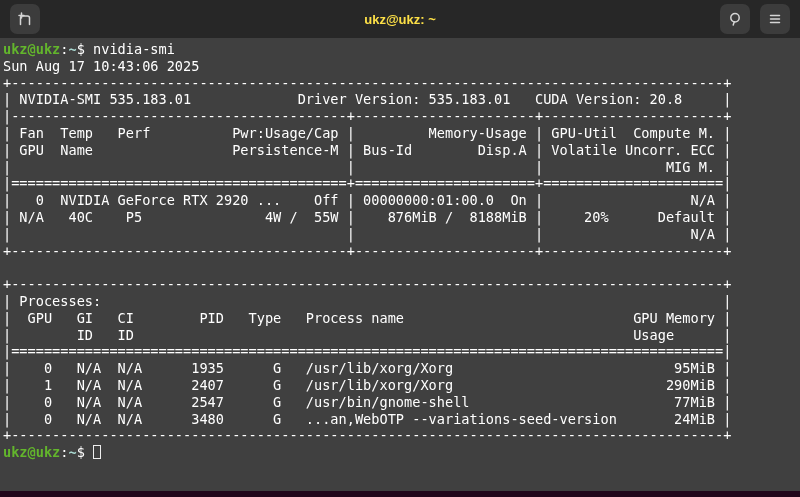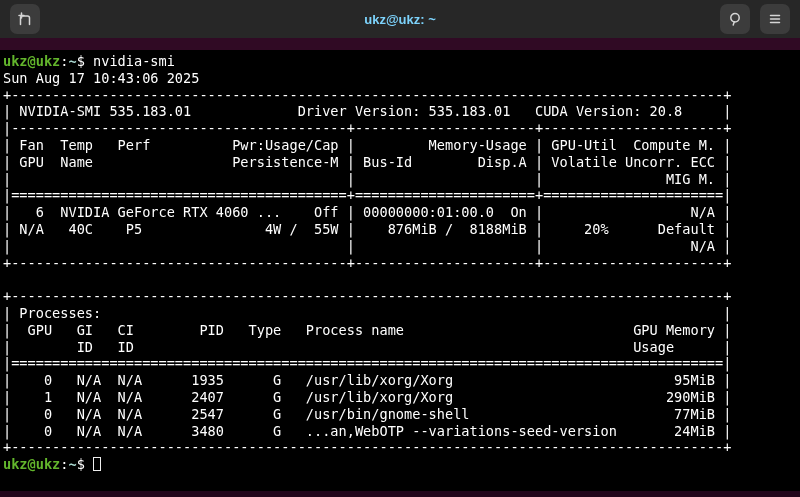--- a/index.html
+++ b/index.html
@@ -13,30 +13,30 @@
     padding: 0 10px; justify-content: space-between;
   }
   .tb-btn {
     width: 30px; height: 30px; border-radius: 7px; background: #3c3c3c;
     display: flex; align-items: center; justify-content: center;
     border: none; cursor: pointer; flex: 0 0 auto;
   }
   .tb-right { display: flex; gap: 10px; }
   .tb-title {
     position: absolute; left: 50%; top: 50%; transform: translate(-50%, -50%);
-    color: #7dd3fc; font-weight: bold; font-size: 13px; white-space: nowrap;
+    color: #fde047; font-weight: bold; font-size: 13px; white-space: nowrap;
   }
   .tb-btn svg { display: block; }
 
   
   .terminal {
     position: absolute; top: 38px; left: 0; right: 0; bottom: 0;
-    background: #000000; padding: 3px 0 8px 3px;
+    background: #404040; padding: 3px 0 8px 3px;
     font-family: "DejaVu Sans Mono", "Liberation Mono", monospace;
-    font-size: 13.6px; line-height: 16.8px; color: #ffffff; margin-top: 12px;
+    font-size: 13.6px; line-height: 16.8px; color: #ffffff;
   }
   .line { white-space: pre; height: 16.8px; }
   .p-user { color: #63b62c; font-weight: bold; }
   .p-colon { color: #ffffff; }
   .p-path { color: #a9d8d0; font-weight: bold; }
   .p-dollar { color: #ffffff; }
   .cmd { padding-left: 8.2px; }
   .cursor {
     display: inline-block; width: 8px; height: 14px;
     border: 1.6px solid #eeeeee; margin-left: 8.2px;
@@ -88,21 +88,21 @@
     <div class="line"><span class="p-user">ukz@ukz</span><span class="p-colon">:</span><span class="p-path">~</span><span class="p-dollar">$</span><span class="cmd">nvidia-smi</span></div>
 
     <div class="line">Sun Aug 17 10:43:06 2025</div>
     <div class="line">+---------------------------------------------------------------------------------------+</div>
     <div class="line">| NVIDIA-SMI 535.183.01             Driver Version: 535.183.01   CUDA Version: 20.8     |</div>
     <div class="line">|-----------------------------------------+----------------------+----------------------+</div>
     <div class="line">| Fan  Temp   Perf          Pwr:Usage/Cap |         Memory-Usage | GPU-Util  Compute M. |</div>
     <div class="line">| GPU  Name                 Persistence-M | Bus-Id        Disp.A | Volatile Uncorr. ECC |</div>
     <div class="line">|                                         |                      |               MIG M. |</div>
     <div class="line">|=========================================+======================+======================|</div>
-    <div class="line">|   6  NVIDIA GeForce RTX 4060 ...    Off | 00000000:01:00.0  On |                  N/A |</div>
+    <div class="line">|   0  NVIDIA GeForce RTX 2920 ...    Off | 00000000:01:00.0  On |                  N/A |</div>
     <div class="line">| N/A   40C    P5               4W /  55W |    876MiB /  8188MiB |     20%      Default |</div>
     <div class="line">|                                         |                      |                  N/A |</div>
     <div class="line">+-----------------------------------------+----------------------+----------------------+</div>
     <div class="line"></div>
     <div class="line">+---------------------------------------------------------------------------------------+</div>
     <div class="line">| Processes:                                                                            |</div>
     <div class="line">|  GPU   GI   CI        PID   Type   Process name                            GPU Memory |</div>
     <div class="line">|        ID   ID                                                             Usage      |</div>
     <div class="line">|=======================================================================================|</div>
     <div class="line">|    0   N/A  N/A      1935      G   /usr/lib/xorg/Xorg                           95MiB |</div>

